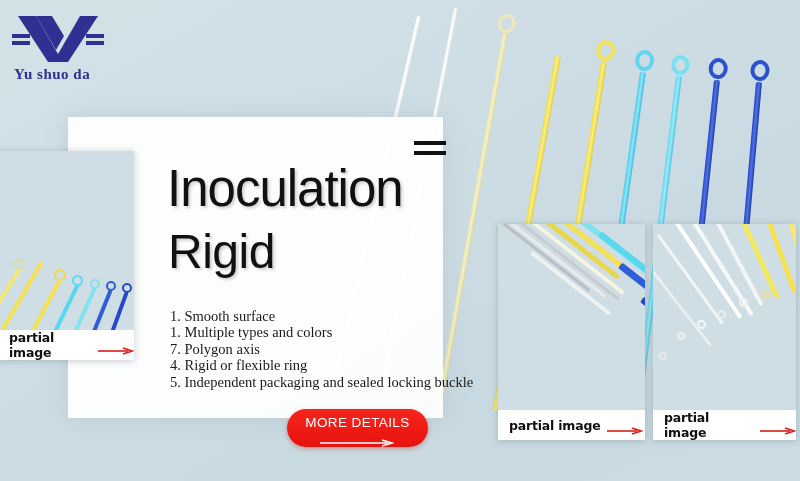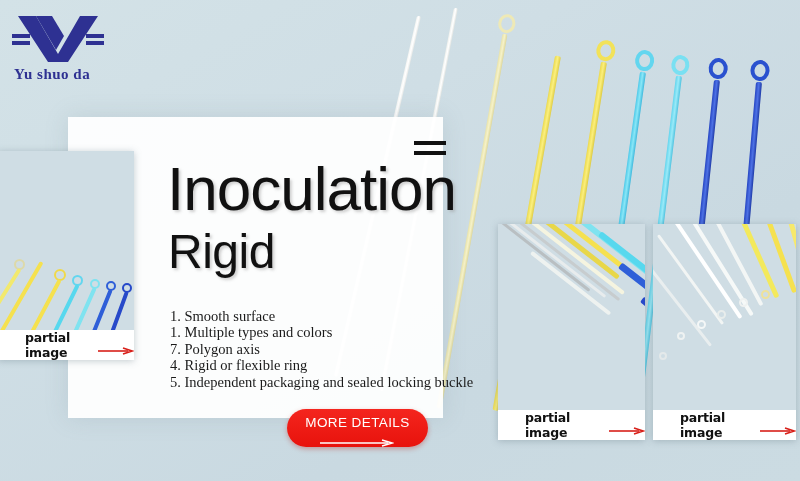--- a/index.html
+++ b/index.html
@@ -27,21 +27,21 @@
 
   
   .logo{position:absolute;left:12px;top:10px;width:120px;height:78px;}
   .logo-mark{position:relative;width:92px;height:52px;}
   .logo-text{position:absolute;left:2px;top:56px;font-size:15px;letter-spacing:.5px;
     color:#2e3192;font-weight:600;font-family:Liberation Serif, serif;}
 
   
   .eq{position:absolute;left:414px;top:141px;width:32px;}
   .eq i{display:block;height:4px;background:#111;margin-bottom:6px;}
-  .title1{position:absolute;left:167px;top:158px;font-size:62px;line-height:62px;
+  .title1{position:absolute;left:167px;top:158px;font-size:51px;line-height:62px;
     color:#111;font-weight:400;letter-spacing:-1px;
     text-shadow:2px 2px 3px rgba(150,150,150,.45);white-space:nowrap;}
   .title2{position:absolute;left:168px;top:228px;font-size:48px;line-height:48px;
     color:#111;font-weight:400;letter-spacing:-.5px;
     text-shadow:2px 2px 3px rgba(150,150,150,.45);}
 
   
   .features{position:absolute;left:170px;top:299px;font-family:"Liberation Serif",serif;
     font-size:14.5px;line-height:16.4px;color:#1a1a1a;margin-top:9px;}
   .features div{white-space:nowrap;}
@@ -54,21 +54,21 @@
     font-size:13.5px;letter-spacing:.4px;font-family:"Liberation Sans",sans-serif;}
   .cta-arrow{position:absolute;left:33px;top:26px;width:74px;height:8px;}
 
   
   .card{position:absolute;background:#fff;box-shadow:0 1px 7px rgba(90,110,120,.35);
     overflow:hidden;}
   .card .thumb{position:absolute;left:0;top:0;right:0;overflow:hidden;
     background:#cfdde4;}
   .card .cap{position:absolute;left:0;right:0;bottom:0;height:30px;background:#fff;
     display:flex;align-items:center;}
-  .cap-text{font-size:12.5px;color:#111;font-weight:700;margin-left:27px;
+  .cap-text{font-size:12.5px;color:#111;font-weight:700;margin-left:11px;
     font-family:"DejaVu Sans",sans-serif;letter-spacing:-.2px;}
   .cap-arrow{margin-left:7px;width:36px;height:8px;}
 
   .card-left{left:-2px;top:151px;width:136px;height:209px;}
   .card-left .thumb{height:179px;}
   .card-mid{left:498px;top:224px;width:147px;height:216px;}
   .card-mid .thumb{height:186px;}
   .card-right{left:653px;top:224px;width:143px;height:216px;}
   .card-right .thumb{height:186px;}
 

